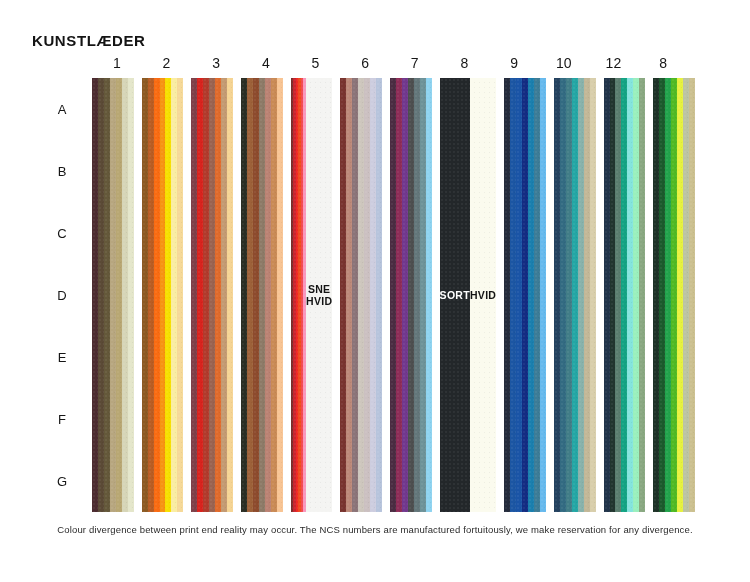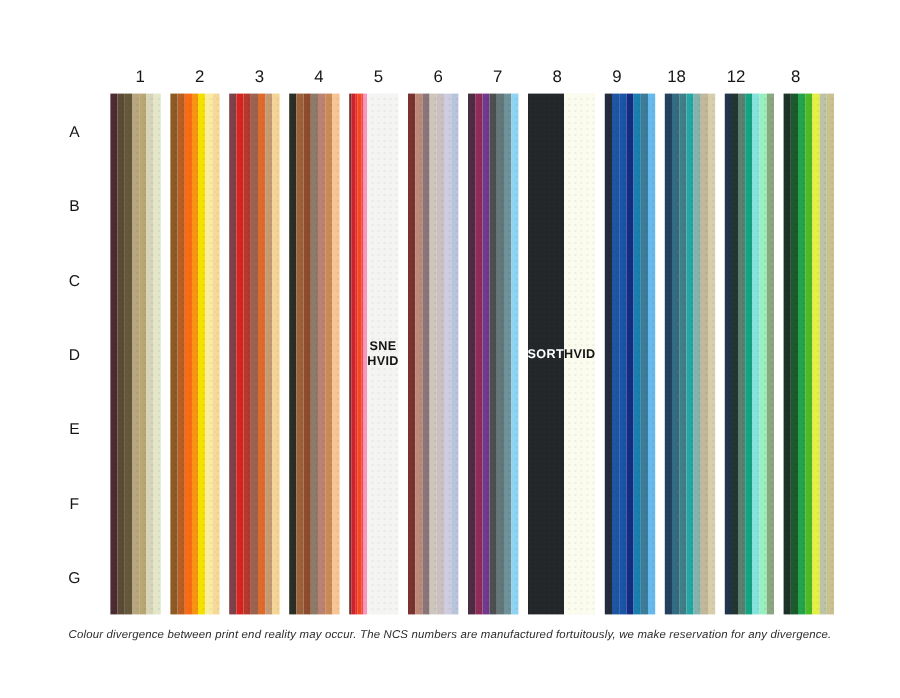--- a/index.html
+++ b/index.html
@@ -124,46 +124,46 @@
   .note-dark  { color: #141414; }
 
   
   #footer-note {
     position: absolute;
     left: 0;
     right: 0;
     top: 524px;
     text-align: center;
     font-size: 9.5px;
-    font-style: italic;
     color: #2b2b2b;
     letter-spacing: 0.15px;
     padding: 0 24px;
     box-sizing: border-box;
   }
 </style>
 </head>
 <body>
 
 <div id="chart-root">
 
+  <div id="chart-title">KUNSTLÆDER</div>
 
   <div id="grid-area">
 
     <div id="column-headers">
         <div class="col-header">1</div>
         <div class="col-header">2</div>
         <div class="col-header">3</div>
         <div class="col-header">4</div>
         <div class="col-header">5</div>
         <div class="col-header">6</div>
         <div class="col-header">7</div>
         <div class="col-header">8</div>
         <div class="col-header">9</div>
-        <div class="col-header">18</div>
+        <div class="col-header">10</div>
         <div class="col-header">12</div>
         <div class="col-header">8</div>
       </div>
 
     <div id="row-labels">
         <div class="row-label">A</div>
         <div class="row-label">B</div>
         <div class="row-label">C</div>
         <div class="row-label">D</div>
         <div class="row-label">E</div>

